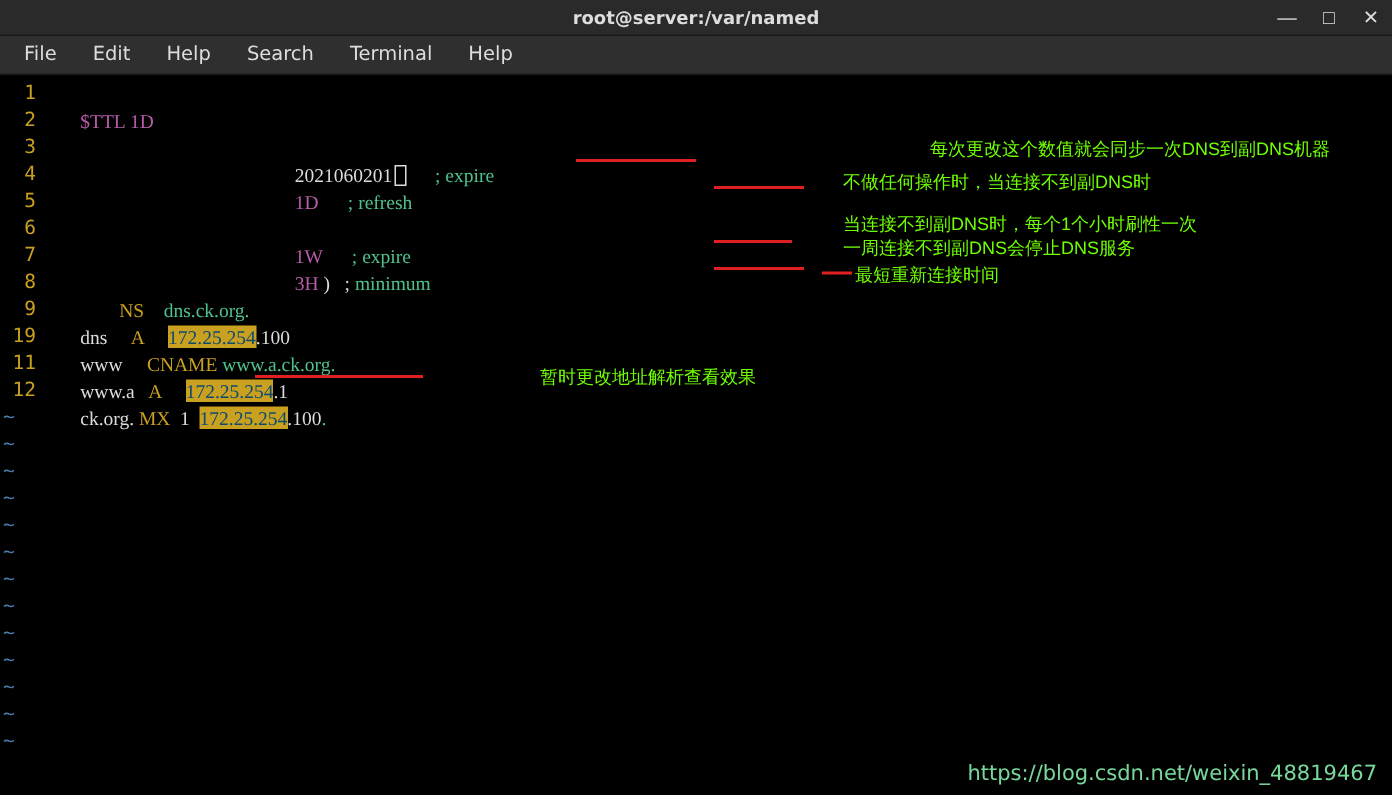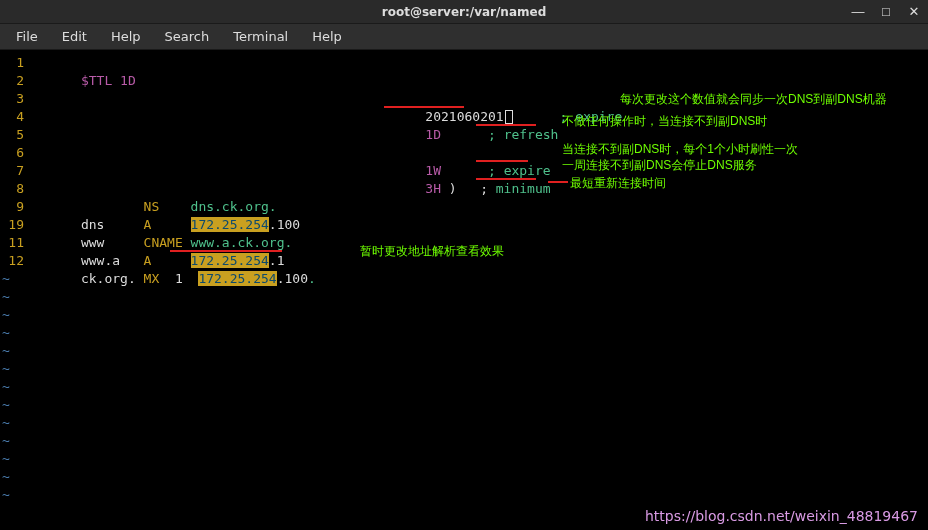--- a/index.html
+++ b/index.html
@@ -80,20 +80,21 @@
       width: 24px;
       text-align: right;
       color: #c9a020;
       padding-right: 0;
       flex-shrink: 0;
     }
     .code {
       padding-left: 10px;
       white-space: pre;
       position: relative;
+      font-family: Liberation Serif, serif;
     }
     .tilde {
       padding-left: 2px;
       color: #4a7cae;
       height: 18px;
     }
     .c-purple { color: #b85ba8; }
     .c-green  { color: #4fc18c; }
     .c-yellow { color: #c9a020; }
     .c-white  { color: #dcdcdc; }
@@ -119,21 +120,21 @@
       position: absolute;
       font-family: "SimSun","Microsoft YaHei",sans-serif;
       font-size: 12px;
       color: #6fff00;
       white-space: nowrap;
     }
     .watermark {
       position: absolute;
       right: 10px;
       bottom: 6px;
-      color: #f0abfc;
+      color: #86efac;
       font-family: "DejaVu Sans", sans-serif;
       font-size: 14px;
       opacity: 0.9;
     }
   </style>
 </head>
 <body>
 
 <div class="titlebar">
   <span class="titlebar-title">root@server:/var/named</span>

